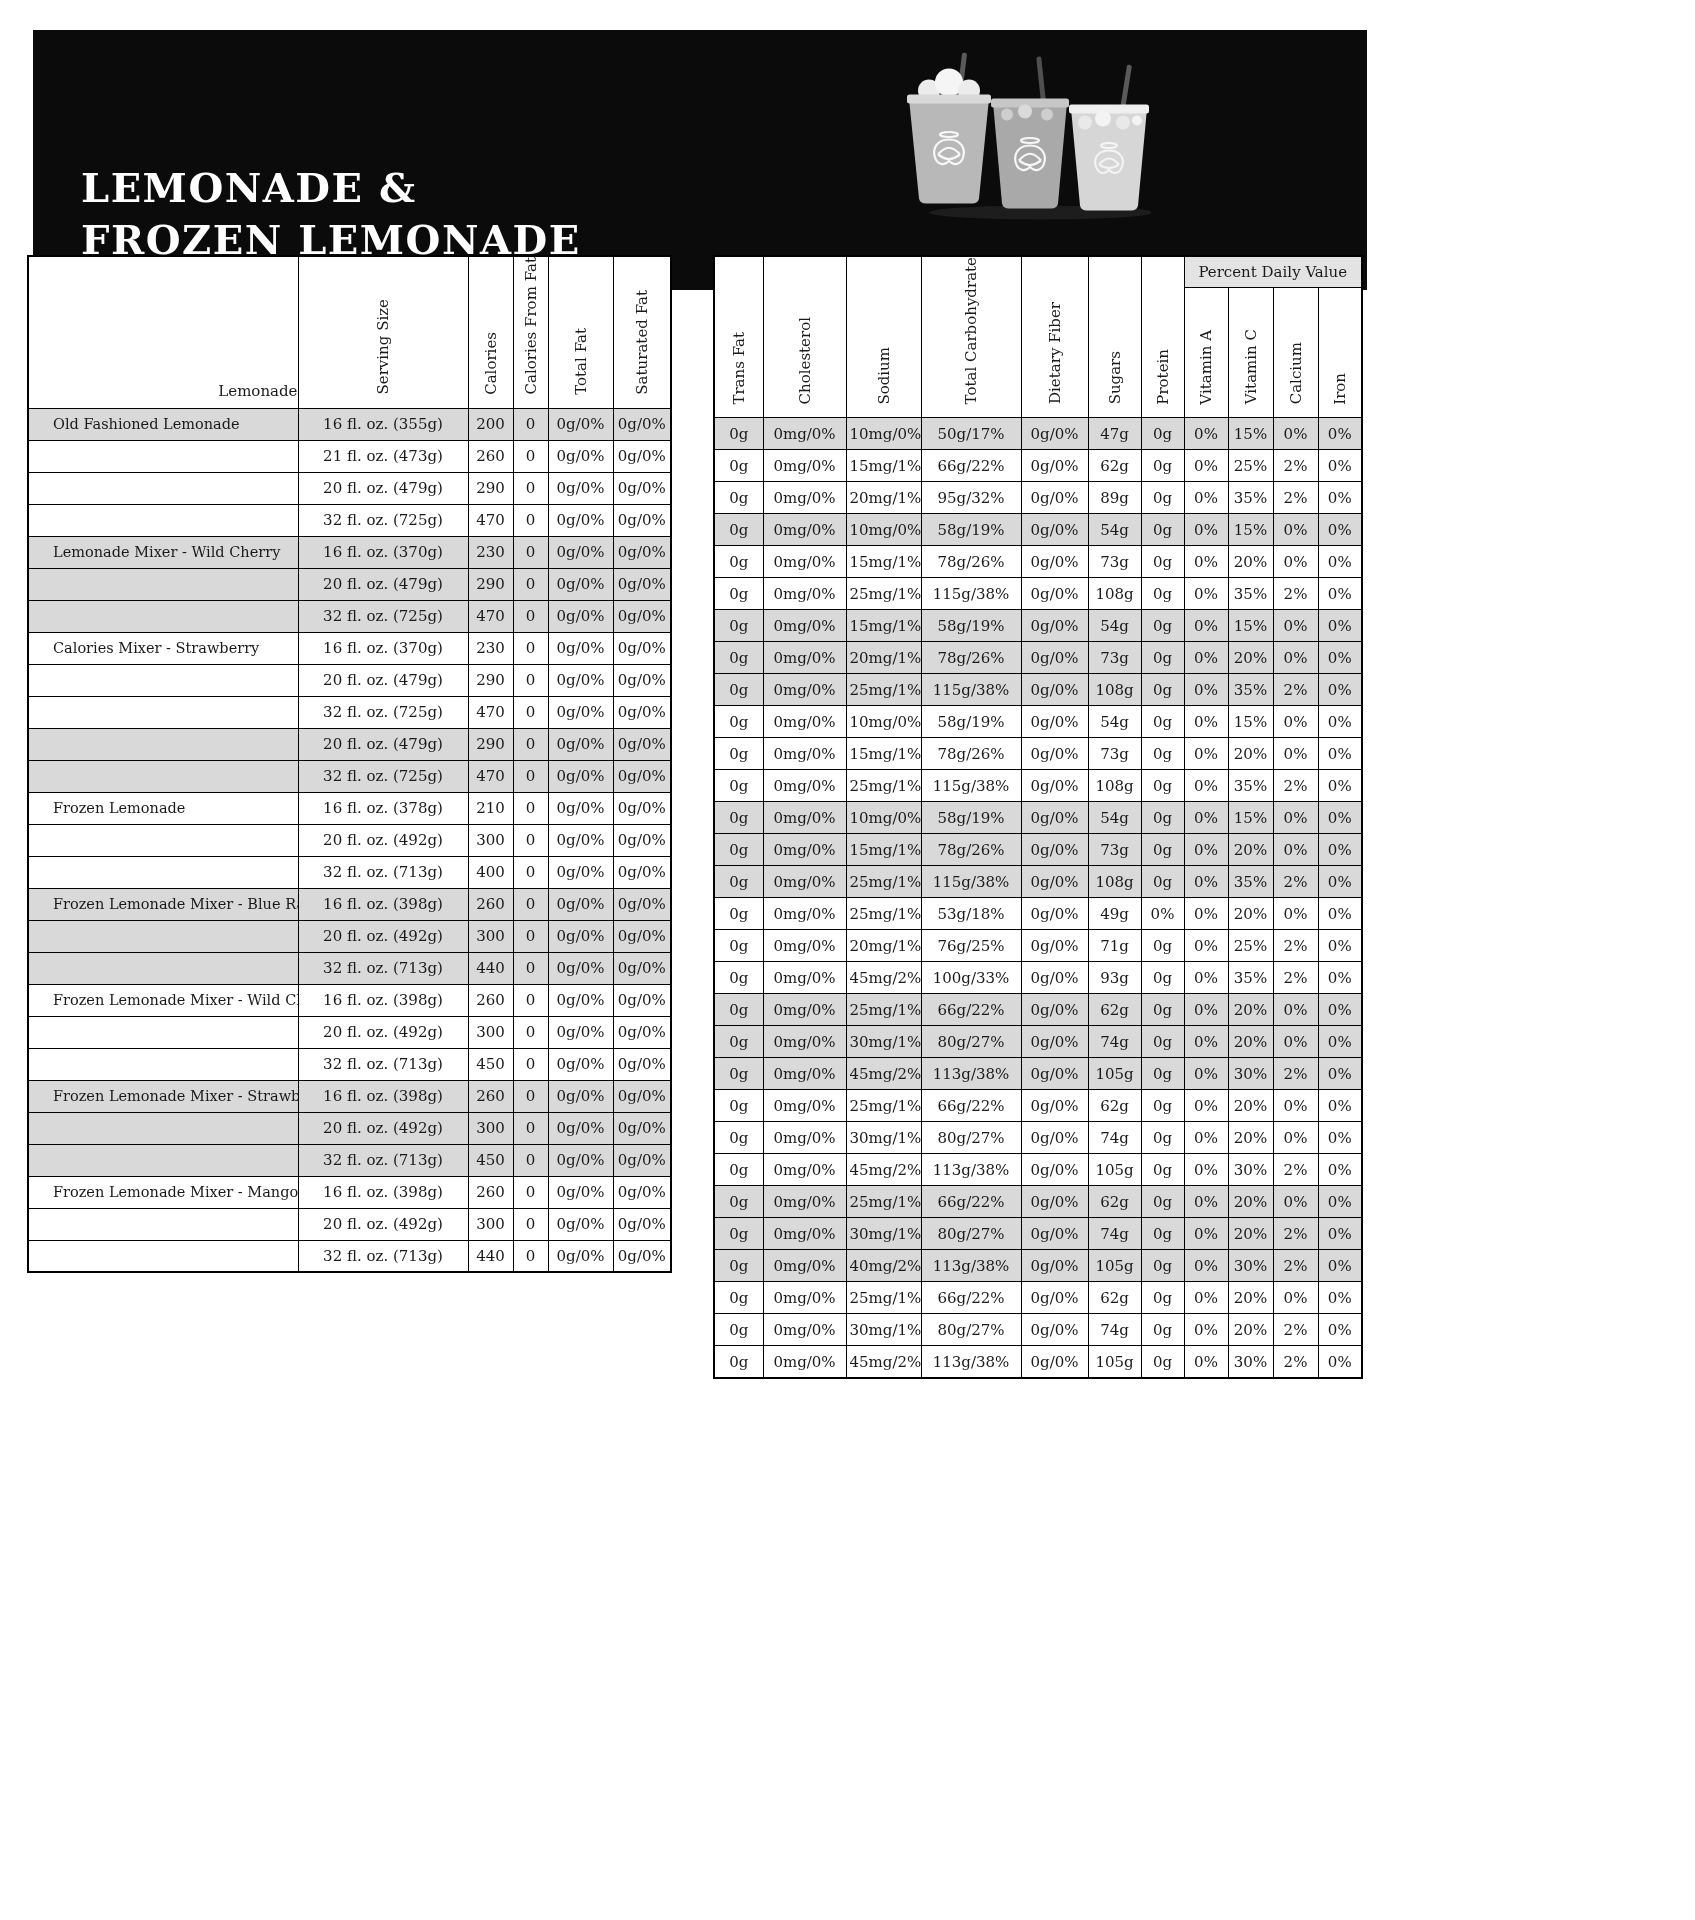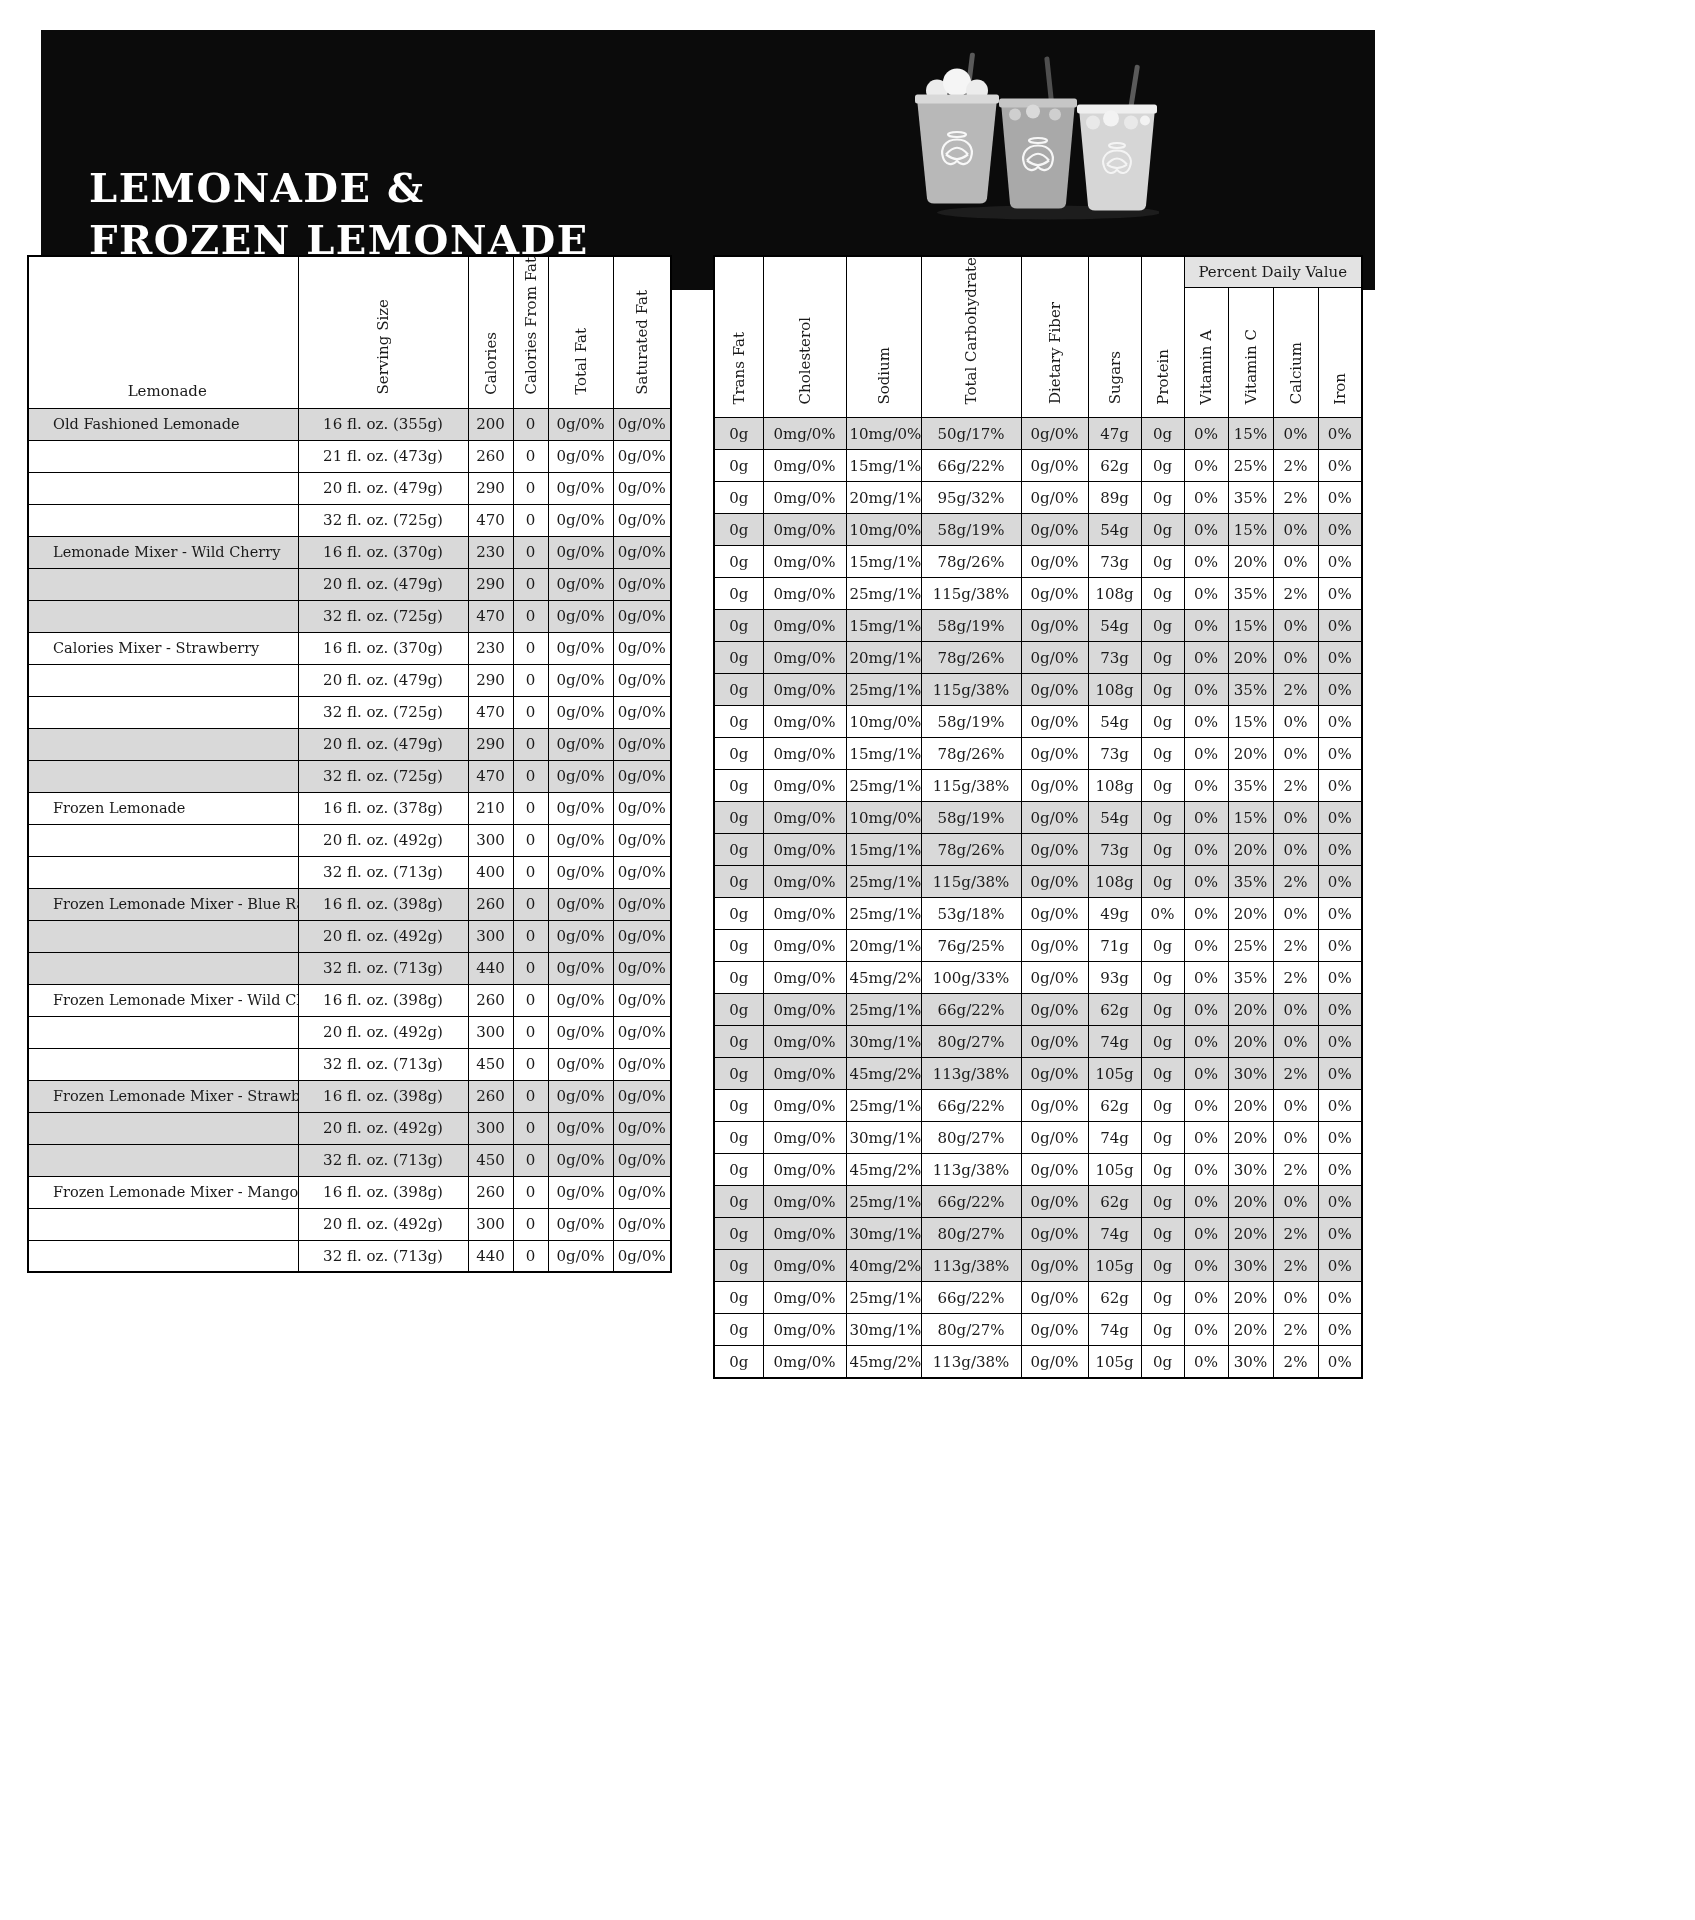--- a/index.html
+++ b/index.html
@@ -7,21 +7,21 @@
   body {
     width: 1695px; height: 1920px;
     background: #ffffff;
     font-family: "DejaVu Serif", "Liberation Serif", serif;
     color: #1a1a1a;
     position: relative;
   }
 
   
   .banner {
-    position: absolute; left: 41px; top: 30px;
+    position: absolute; left: 33px; top: 30px;
     width: 1334px; height: 260px;
     background: #0b0b0b;
   }
   .banner-title {
     position: absolute; left: 48px; bottom: 24px;
     color: #ffffff; font-weight: bold;
     font-size: 40px; line-height: 52px;
     letter-spacing: 1.5px;
   }
   .cups {
@@ -52,21 +52,21 @@
 
   th.vert { vertical-align: bottom; padding-bottom: 9px; background: #fff; }
   .vlabel {
     writing-mode: vertical-rl;
     transform: rotate(180deg);
     white-space: nowrap;
     display: inline-block;
     font-size: 15px;
   }
   th.name-head {
-    vertical-align: bottom; text-align: center;
+    vertical-align: bottom; text-align: right;
     padding: 0 0 8px 8px; background: #fff; margin-left: 31px;
   }
   th.pdv-head { background: #e3e3e3; font-size: 15px; margin-top: 12px; }
 
   td.name-cell {
     text-align: left; padding-left: 24px; padding-right: 2px;
     font-size: 14.5px; white-space: nowrap;
   }
 </style>
 </head>

